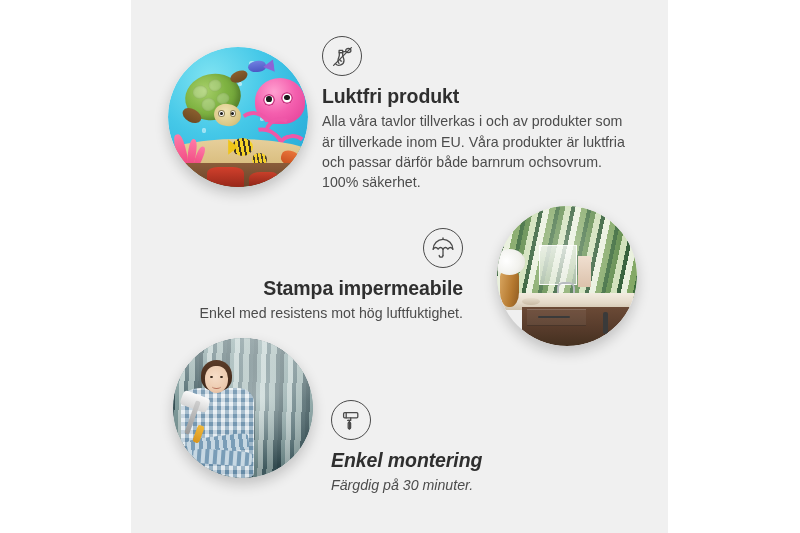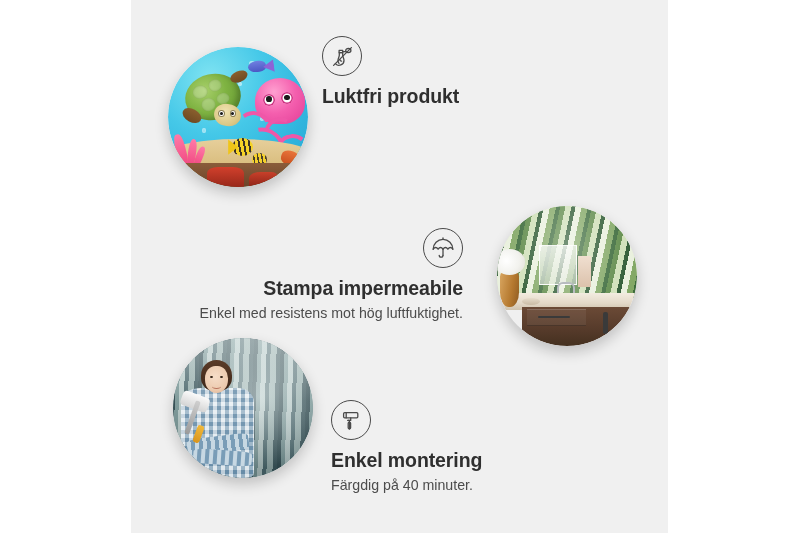--- a/index.html
+++ b/index.html
@@ -277,21 +277,21 @@
 
   
   #feature-odourless { left: 322px; top: 36px; width: 304px; text-align: left; }
   #feature-odourless .feature-icon { margin-left: 0; }
 
   
   #feature-waterproof { left: 178px; top: 228px; width: 285px; text-align: right; }
   #feature-waterproof .feature-icon { margin-left: auto; margin-right: 0; }
 
   
-  #feature-assembly { left: 331px; top: 400px; width: 300px; text-align: left; }
+  #feature-assembly { left: 331px; top: 400px; width: 300px; text-align: left; font-style: italic; }
 </style>
 </head>
 <body>
 
 <div id="stage">
 
   <div class="panel"></div>
 
   <div class="circle-img" id="img-underwater">
     <div class="circle-inner">
@@ -364,20 +364,21 @@
         <path d="M13.8 8.6h3.1"></path>
 
         <ellipse cx="19.3" cy="7.6" rx="2.6" ry="2.1"></ellipse>
 
         <path d="M10.9 16.6c0 .9.8 1.6 1.7 1.6"></path>
 
         <path d="M4.6 22.4L22.4 4.6"></path>
       </svg>
     </div>
     <div class="feature-title">Luktfri produkt</div>
+    <div class="feature-desc">Alla våra tavlor tillverkas i och av produkter som är tillverkade inom EU. Våra produkter är luktfria och passar därför både barnrum ochsovrum. 100% säkerhet.</div>
   </div>
 
   <div class="feature" id="feature-waterproof">
     <div class="feature-icon">
       <svg width="26" height="26" viewBox="0 0 26 26" fill="none" stroke="#4a4a4a" stroke-width="1.3" stroke-linecap="round" stroke-linejoin="round">
 
         <path d="M3.2 14.2a9.8 9.8 0 0 1 19.6 0"></path>
 
         <path d="M3.2 14.2c1.6-2.3 3.3-2.3 4.9 0 1.6-2.3 3.3-2.3 4.9 0 1.6-2.3 3.3-2.3 4.9 0 1.6-2.3 3.3-2.3 4.9 0"></path>
 
@@ -442,16 +443,16 @@
         <path d="M8.2 5.6v5.2"></path>
 
         <path d="M12.7 10.8v2.6H9.9"></path>
 
         <path d="M9.9 13.4h1.5v8.6"></path>
 
         <rect x="10.2" y="15.2" width="2.4" height="6.6" rx="1.1"></rect>
       </svg>
     </div>
     <div class="feature-title">Enkel montering</div>
-    <div class="feature-desc">Färgdig på 40 minuter.</div>
+    <div class="feature-desc">Färgdig på 30 minuter.</div>
   </div>
 
 </div>
 
 </body></html>

